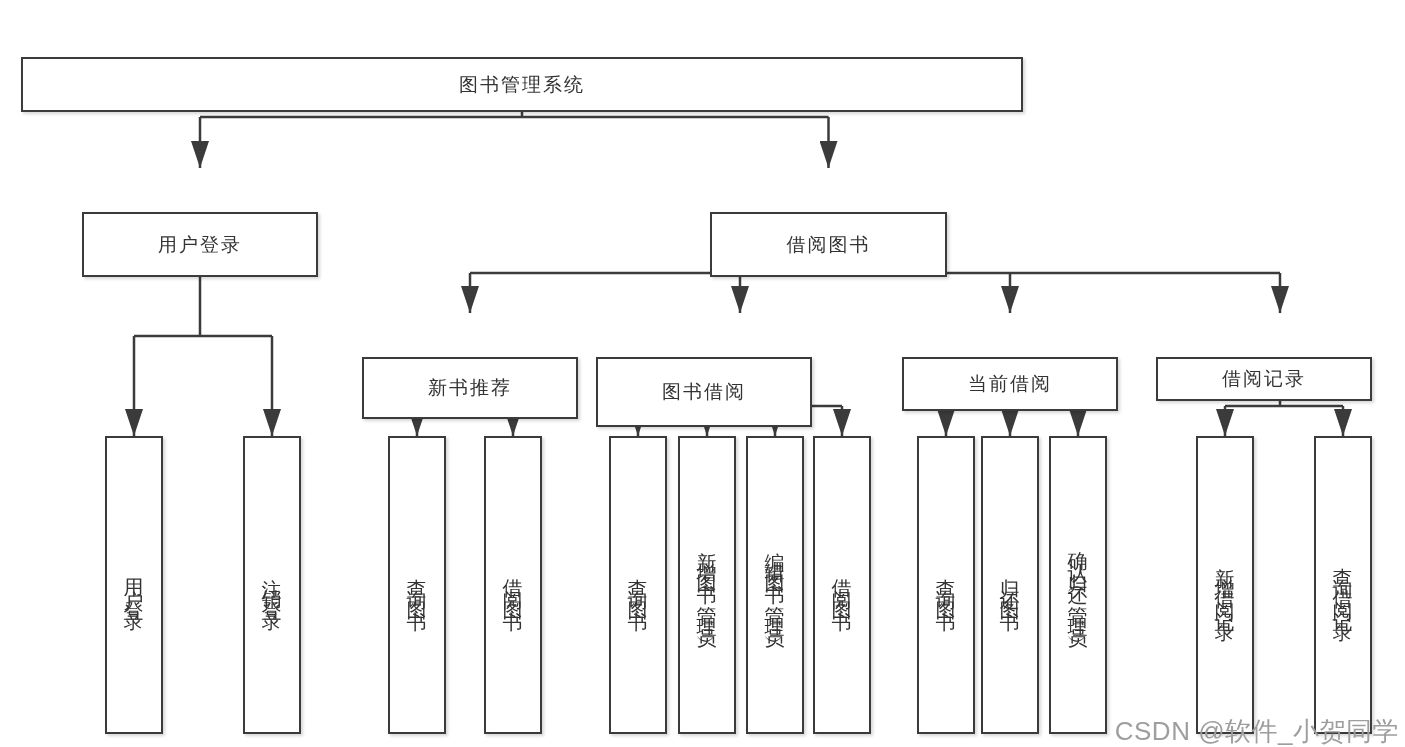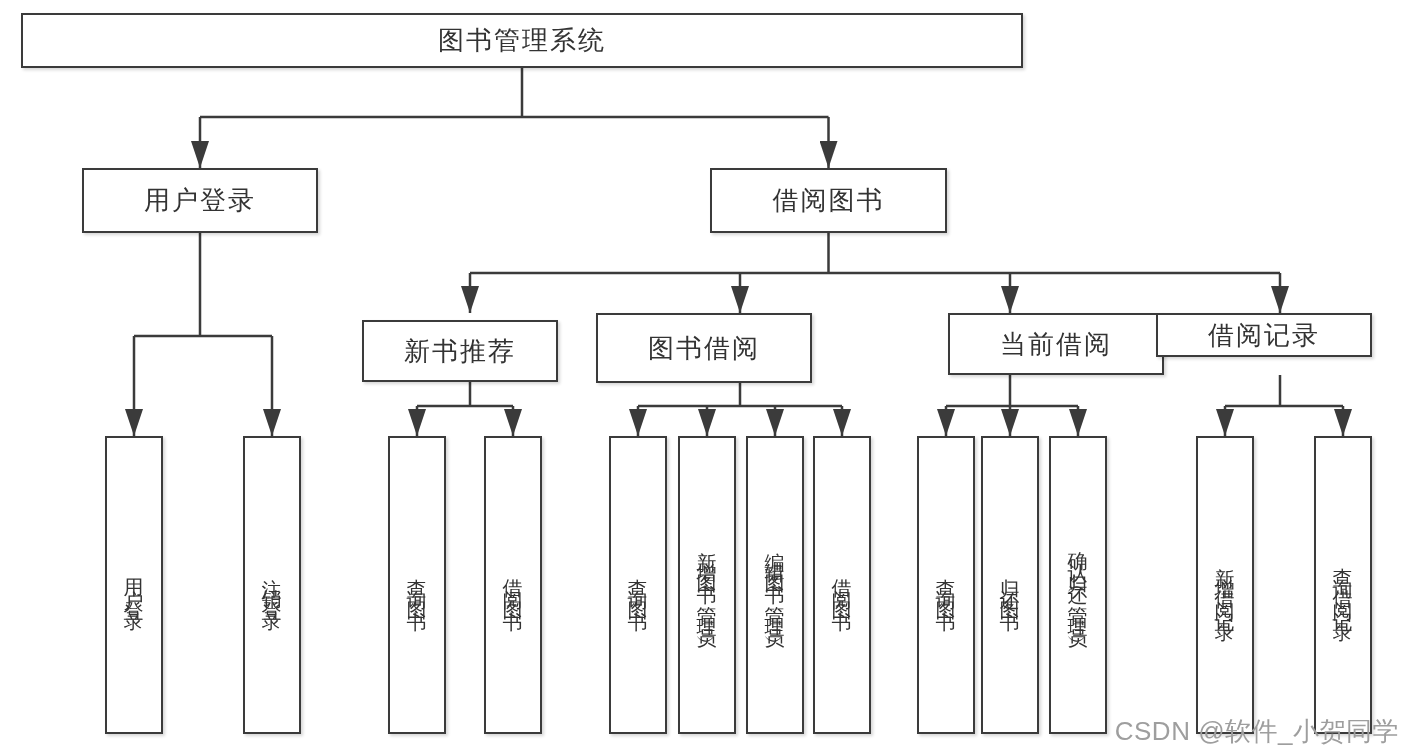--- a/index.html
+++ b/index.html
@@ -9,22 +9,23 @@
     font-family:"Liberation Sans","DejaVu Sans",sans-serif;color:var(--text,#333333);
     overflow:hidden;
   }
   svg.wires{position:absolute;left:0;top:0;z-index:0;}
   .cline{stroke:var(--line,#3b3b3b);stroke-width:2.5;fill:none;}
   .ahead{fill:var(--line,#3b3b3b);}
   .node{
     position:absolute;box-sizing:border-box;background:var(--box-bg,#ffffff);
     border:2px solid var(--line,#3b3b3b);
     display:flex;align-items:center;justify-content:center;
-    font-size:26px;letter-spacing:2px;z-index:1;
+    font-size:19px;letter-spacing:2px;z-index:1;
     box-shadow:2px 2px 3px rgba(0,0,0,0.16);
+    margin-top:44px;
   }
   .leaf{
     position:absolute;box-sizing:border-box;background:var(--box-bg,#ffffff);
     border:2px solid var(--line,#3b3b3b);
     top:436px;width:58px;height:298px;
     display:flex;align-items:center;justify-content:center;
     font-size:20px;z-index:1;
     box-shadow:2px 2px 3px rgba(0,0,0,0.16);
   }
   .leaf .vtext{
@@ -83,27 +84,27 @@
     <span>图书管理系统</span>
   </div>
 
   <div class="node" style="left:82px;top:168px;width:236px;height:65px">
     <span>用户登录</span>
   </div>
   <div class="node" style="left:710px;top:168px;width:237px;height:65px">
     <span>借阅图书</span>
   </div>
 
-  <div class="node" style="left:362px;top:320px;width:196px;height:62px">
+  <div class="node" style="left:362px;top:313px;width:216px;height:62px">
     <span>新书推荐</span>
   </div>
   <div class="node" style="left:596px;top:313px;width:216px;height:70px">
     <span>图书借阅</span>
   </div>
-  <div class="node" style="left:948px;top:313px;width:216px;height:62px">
+  <div class="node" style="left:902px;top:313px;width:216px;height:54px">
     <span>当前借阅</span>
   </div>
   <div class="node" style="left:1156px;top:313px;width:216px;height:44px">
     <span>借阅记录</span>
   </div>
 
   <div class="leaf" style="left:105px">
     <span class="vtext">用户登录</span>
   </div>
   <div class="leaf" style="left:243px">

